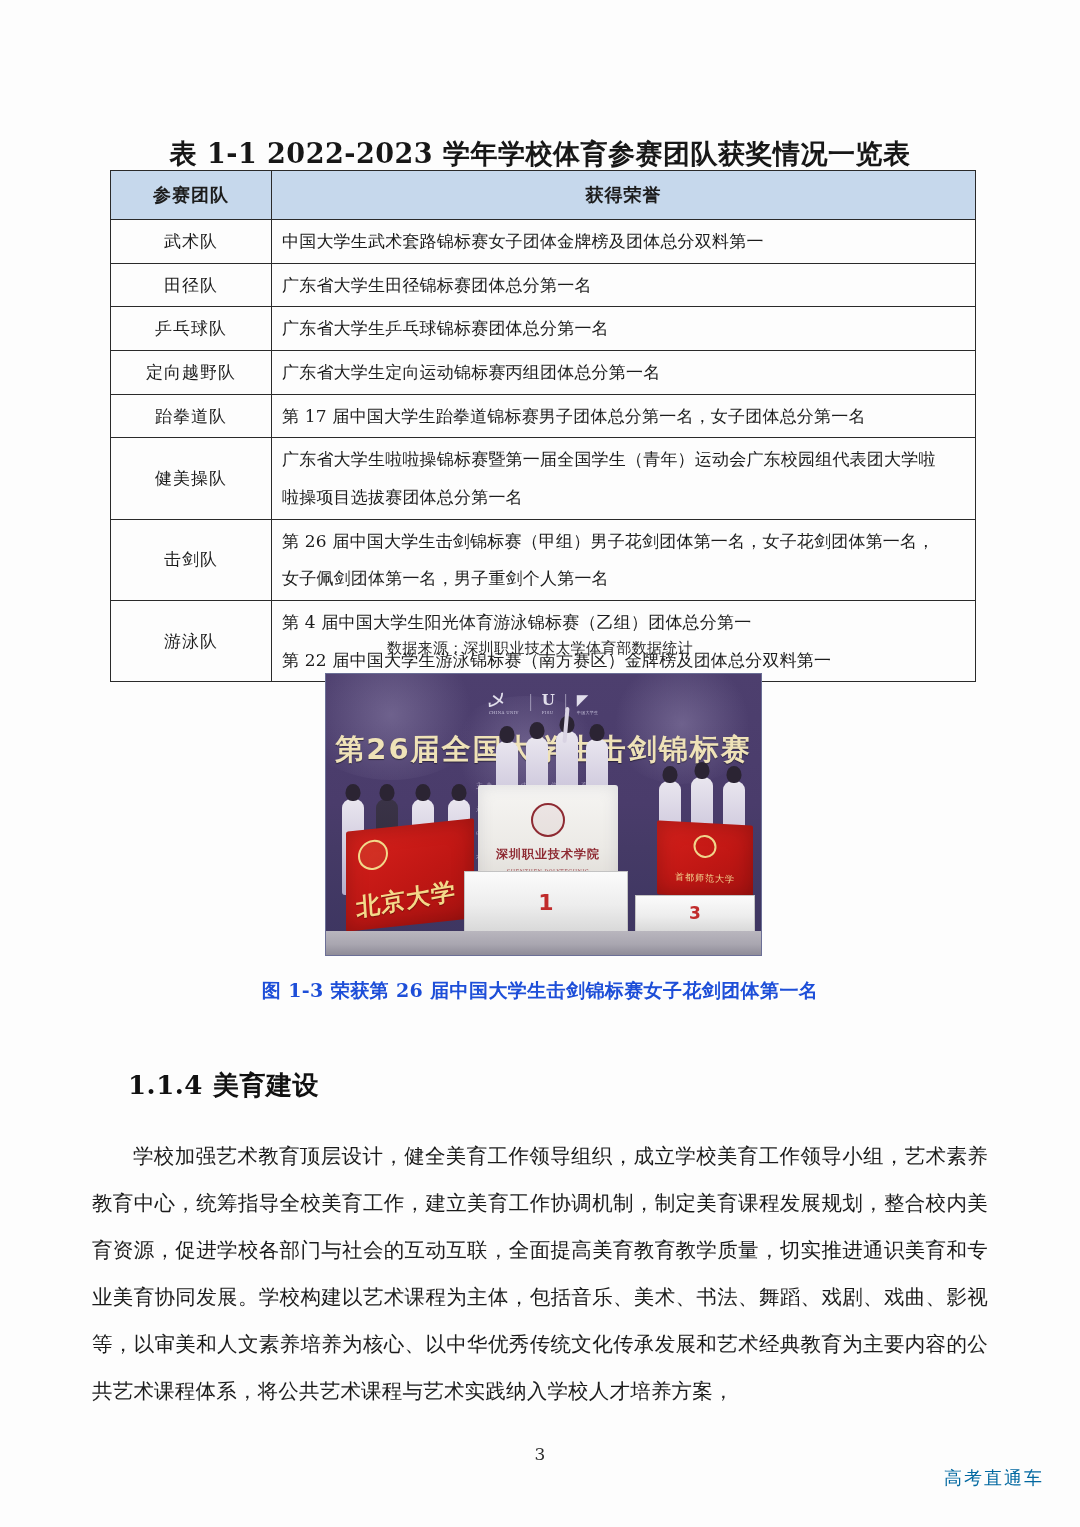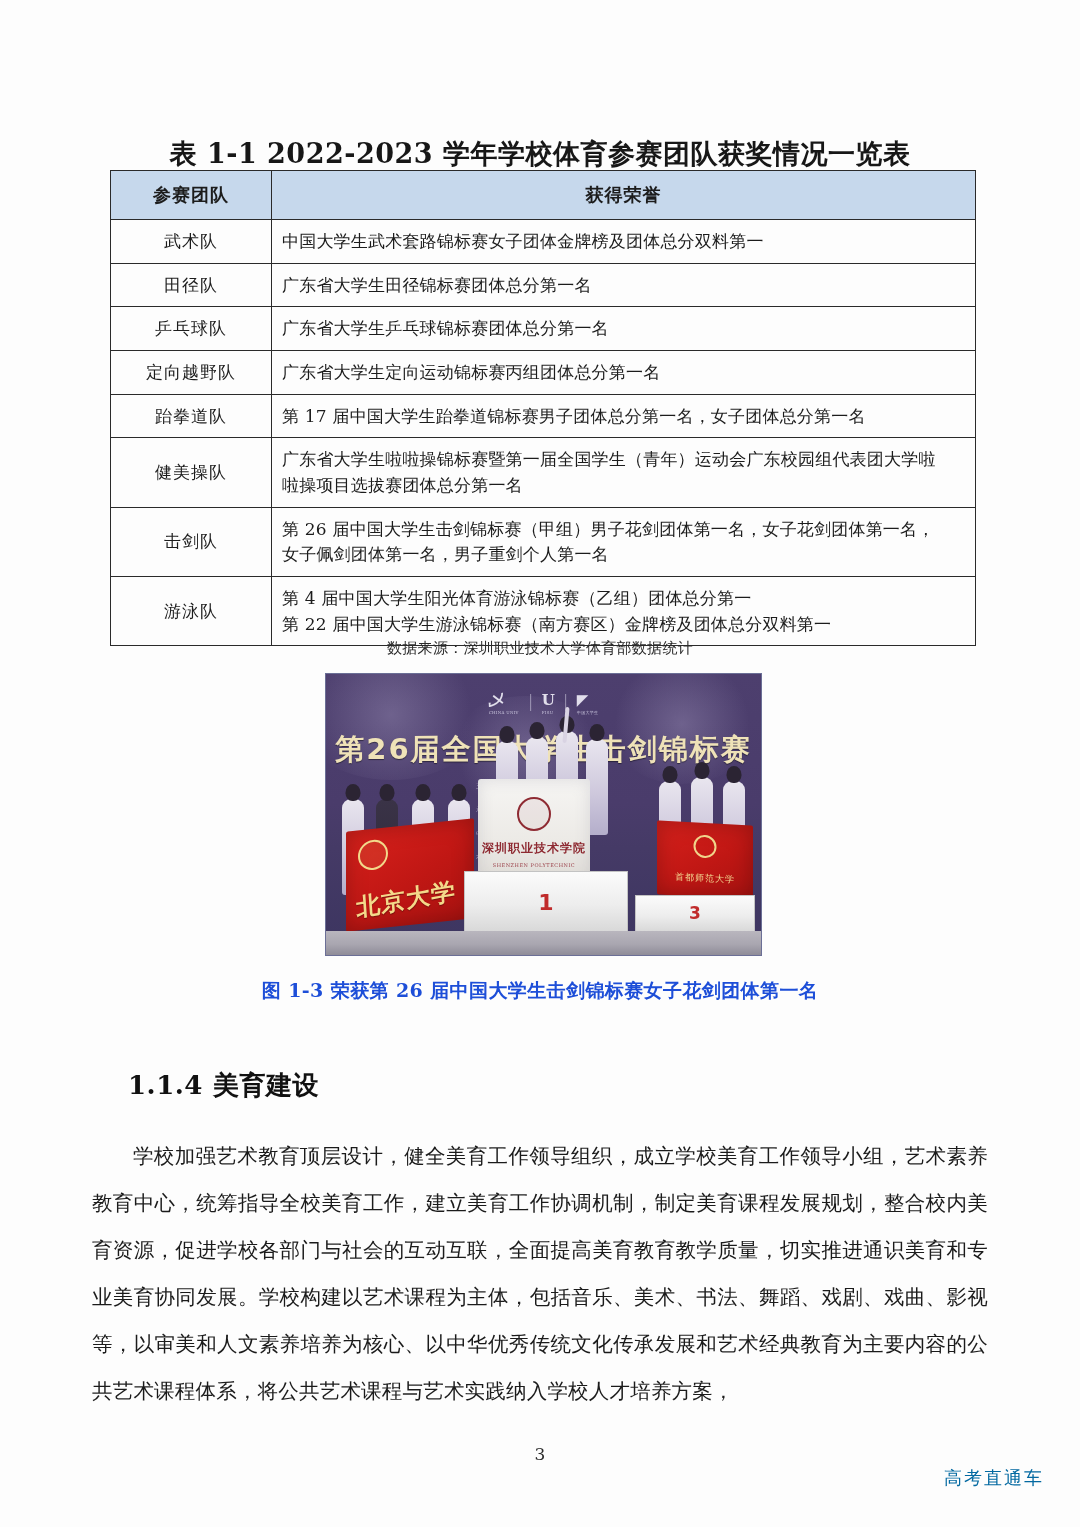--- a/index.html
+++ b/index.html
@@ -69,21 +69,21 @@
     text-align: center;
     letter-spacing: 1px;
     white-space: nowrap;
   }
   .cell-honor {
     text-align: left;
     padding-left: 14px;
     letter-spacing: 0.2px;
   }
   .cell-honor .line { display: block; }
-  .cell-honor .line + .line { margin-top: 1px; }
+  .cell-honor .line + .line { margin-top: 13px; }
 
   
   .source-note {
     position: absolute;
     left: 0;
     right: 0;
     top: 639px;
     text-align: center;
     font-size: 15px;
     color: #2a2a2a;
@@ -263,22 +263,22 @@
     font-family: "DejaVu Sans", "Liberation Sans", sans-serif;
     font-weight: 700;
     font-size: 24px;
     color: #f4d98a;
     letter-spacing: 1px;
     transform: rotate(-4deg);
     text-shadow: 0 1px 1px rgba(0,0,0,0.35);
   }
   .flag-white {
     left: 152px;
-    bottom: 72px;
-    width: 112px;
+    bottom: 66px;
+    width: 140px;
     height: 104px;
     background: linear-gradient(180deg, #f6f5f3 0%, #eceae6 60%, #dedbd6 100%);
     border-radius: 3px;
     box-shadow: inset 0 0 16px rgba(90,85,110,0.16);
   }
   .flag-white .emblem {
     position: absolute;
     left: 50%;
     top: 18px;
     transform: translateX(-50%);

